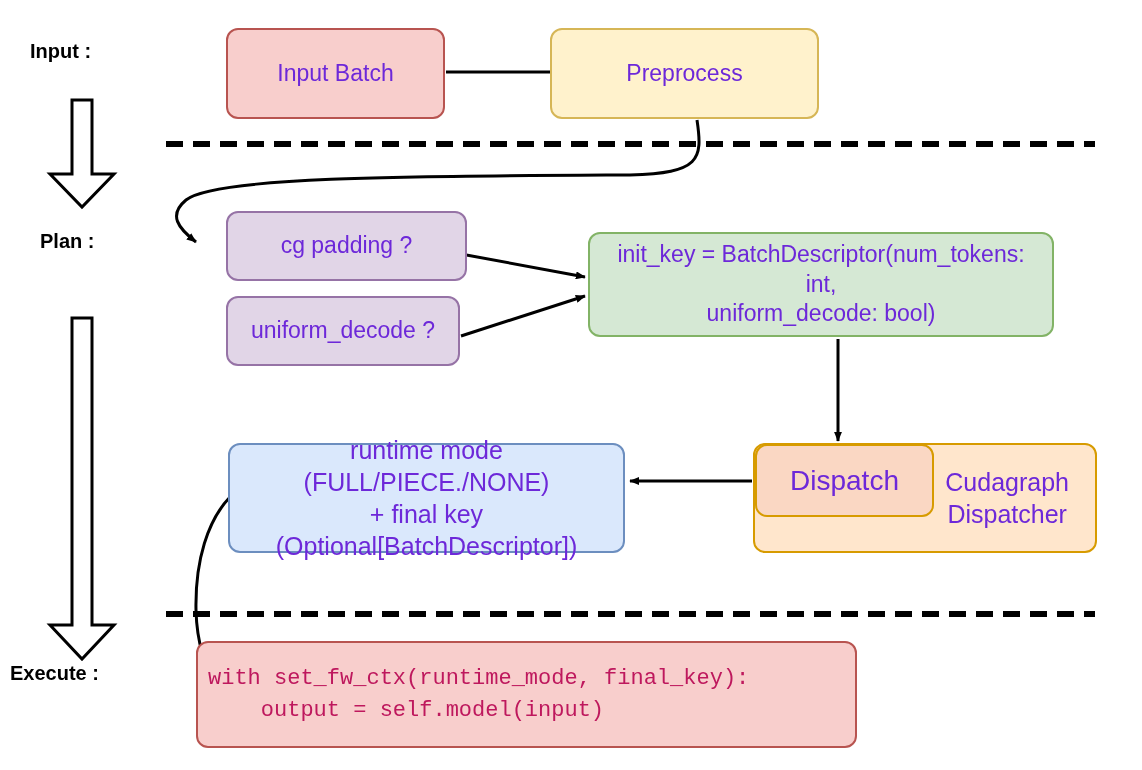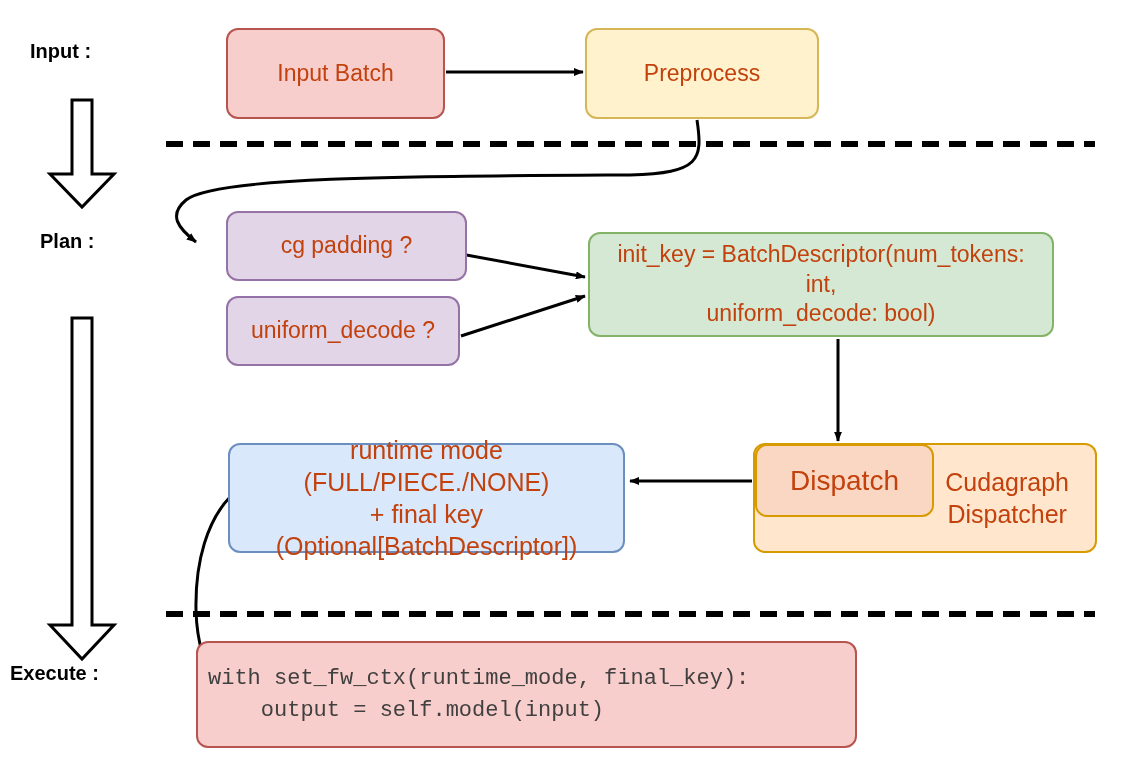--- a/index.html
+++ b/index.html
@@ -37,40 +37,40 @@
     box-sizing: border-box;
     border-radius: 12px;
     border-width: 2px;
     border-style: solid;
     display: flex;
     align-items: center;
     justify-content: center;
     text-align: center;
     font-family: "Liberation Sans", sans-serif;
     font-size: 23px;
-    color: #c2410c;
+    color: #6d28d9;
     line-height: 1.28;
     padding: 4px 10px;
   }
   .node-mono {
     font-family: "Liberation Mono", "DejaVu Sans Mono", monospace;
     font-size: 22px;
     text-align: left;
     justify-content: flex-start;
     white-space: pre;
     line-height: 1.45;
-    color: #404040;
+    color: #be185d;
   }
   
   #node-input-batch {
     left: 226px; top: 28px; width: 219px; height: 91px;
     background: #f8cecc; border-color: #b85450;
   }
   #node-preprocess {
-    left: 585px; top: 28px; width: 234px; height: 91px;
+    left: 550px; top: 28px; width: 269px; height: 91px;
     background: #ffe6cc; border-color: #d6b656;
     background: #fff2cc;
     justify-content: center;
   }
   #node-cg-padding {
     left: 226px; top: 211px; width: 241px; height: 70px;
     background: #e1d5e7; border-color: #9673a6;
   }
   #node-uniform-decode {
     left: 226px; top: 296px; width: 234px; height: 70px;

